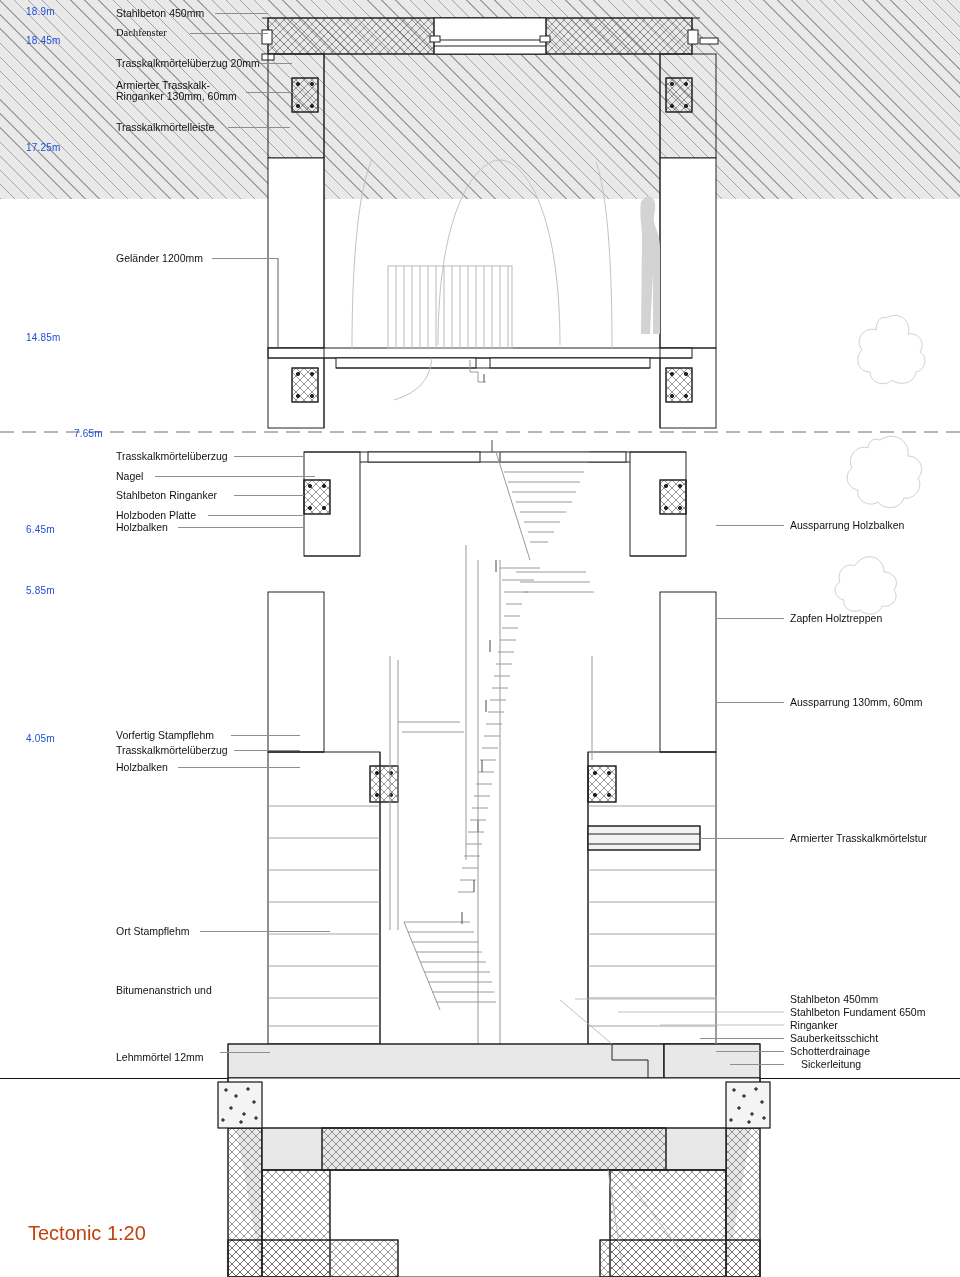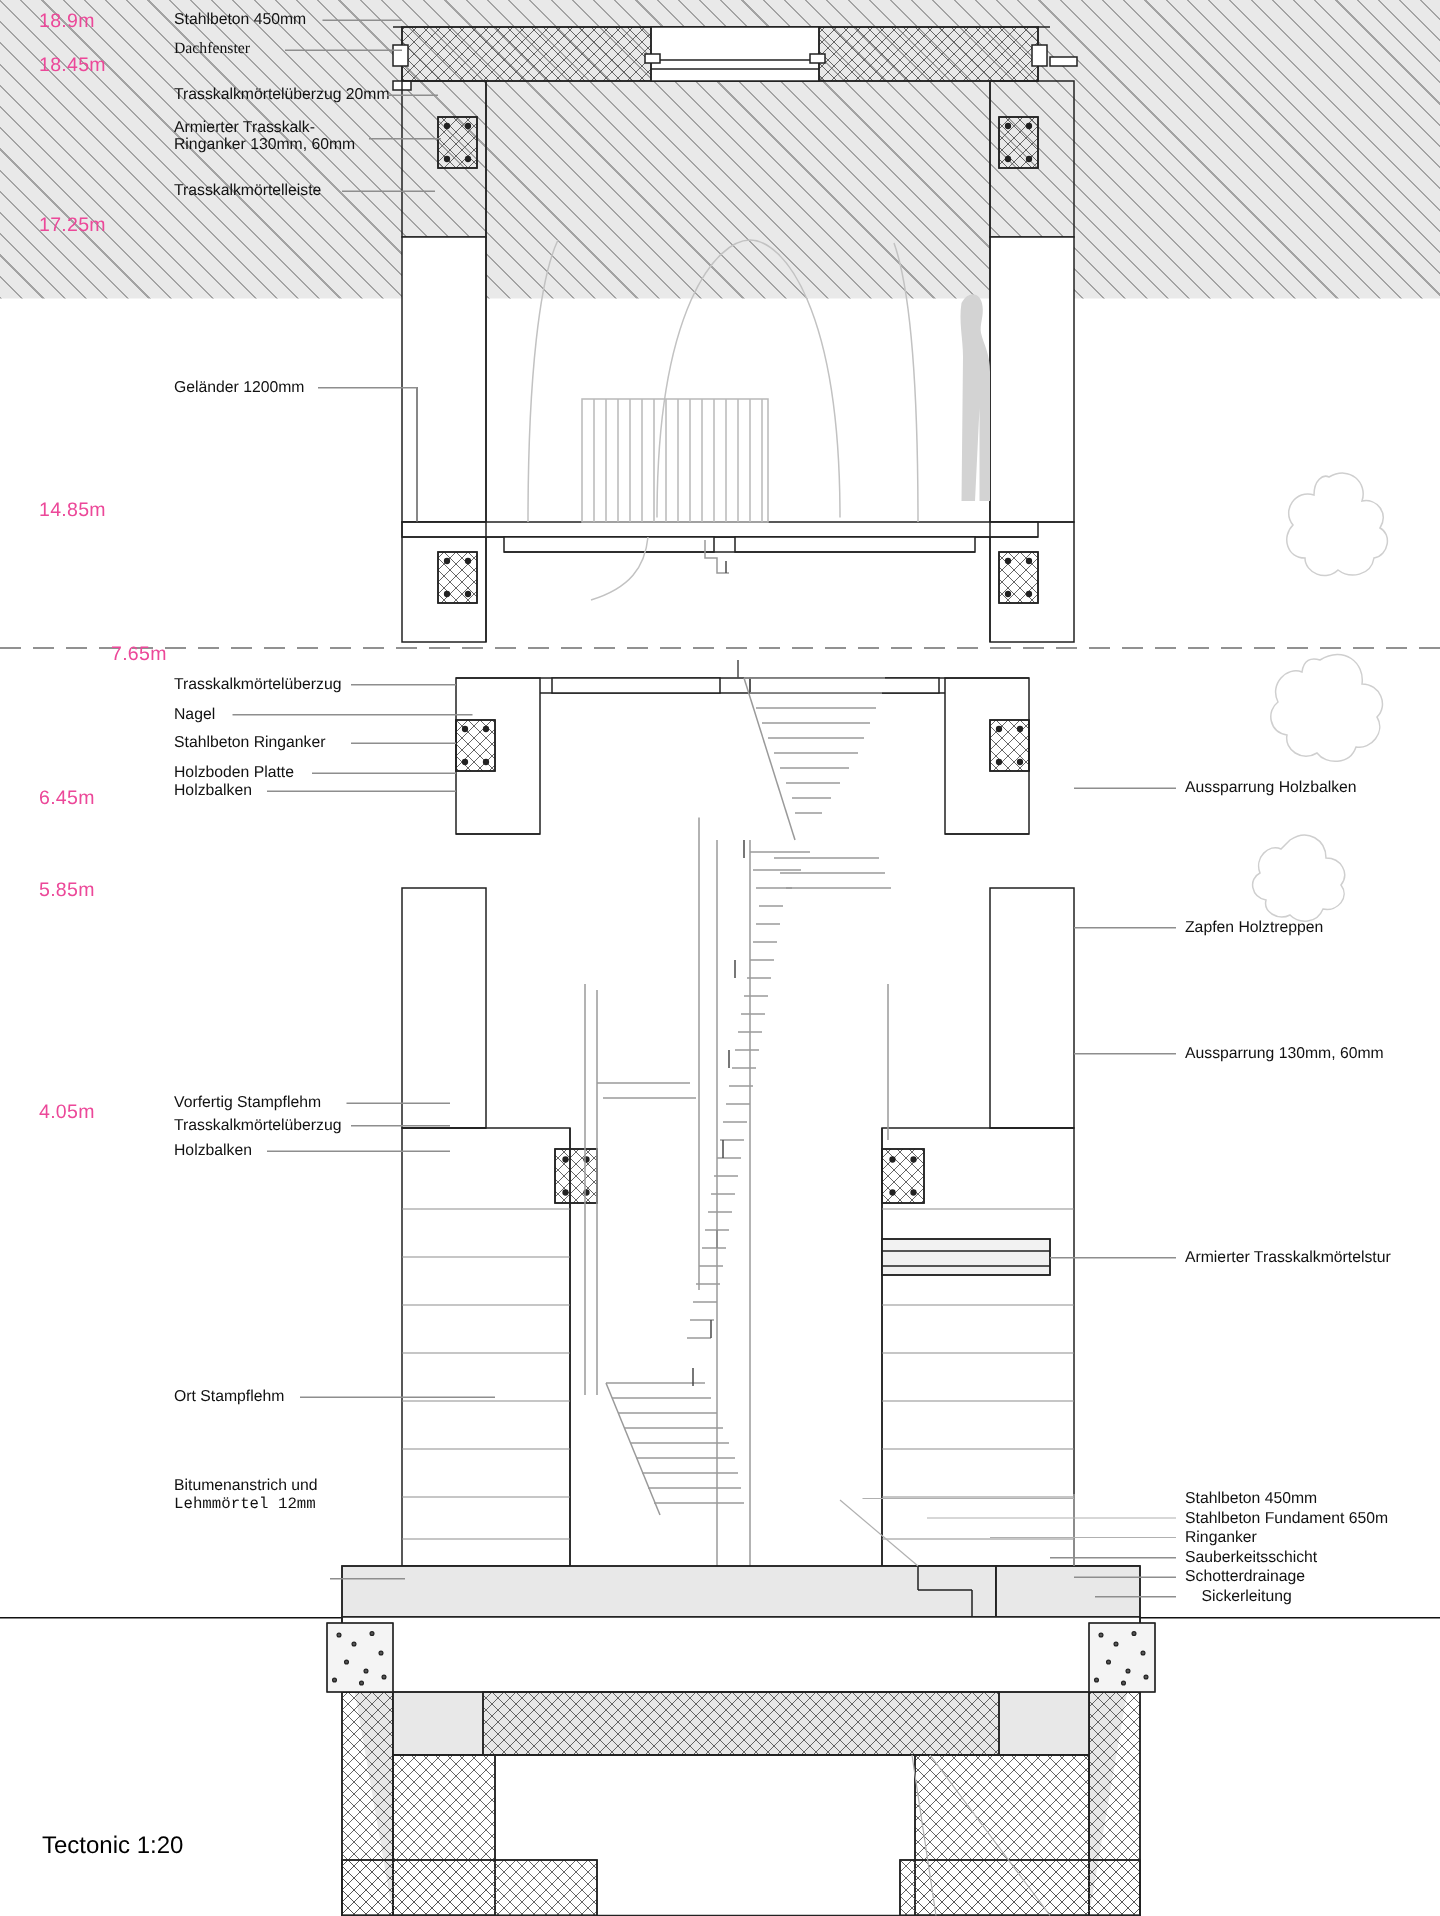--- a/index.html
+++ b/index.html
@@ -1,23 +1,23 @@
 <!DOCTYPE html>
 <html><head>
 <meta charset="utf-8">
 <style>
   html,body{margin:0;padding:0;background:#ffffff;}
   body{width:960px;height:1277px;position:relative;overflow:hidden;
        font-family:"Liberation Sans", sans-serif;color:#1a1a1a;}
   .stage{position:absolute;inset:0;}
 
   
-  .lvl{position:absolute;font-size:13px;letter-spacing:.2px;color:#ec4899;white-space:nowrap;}
+  .lvl{position:absolute;font-size:10px;letter-spacing:.2px;color:#1d4ed8;white-space:nowrap;}
   .lbl{position:absolute;font-size:10.5px;line-height:12.5px;color:#111;white-space:nowrap;}
-  .title{position:absolute;left:28px;top:1222px;font-size:16px;color:#000000;}
+  .title{position:absolute;left:28px;top:1222px;font-size:20px;color:#c2410c;}
 
   
   .ln{position:absolute;background:#111;}
   .hl{height:1px;}
 
   
   .lead{position:absolute;height:1px;background:#8e8e8e;}
   .soil{
     background-color:#e9e9e9;
     background-image:repeating-linear-gradient(45deg, rgba(0,0,0,.30) 0 1px, rgba(0,0,0,0) 1px 10px);
@@ -412,21 +412,21 @@
   <div class="lbl" style="left:116px;top:744px;">Trasskalkmörtelüberzug</div>
   <div class="lead" style="left:234px;top:750px;width:66px;"></div>
 
   <div class="lbl" style="left:116px;top:761px;">Holzbalken</div>
   <div class="lead" style="left:178px;top:767px;width:122px;"></div>
 
   <div class="lbl" style="left:116px;top:925px;">Ort Stampflehm</div>
   <div class="lead" style="left:200px;top:931px;width:130px;"></div>
 
   <div class="lbl" style="left:116px;top:984px;">Bitumenanstrich und</div>
-  <div class="lbl" style="left:116px;top:997px;font-family:Liberation Mono, monospace;">Lehmmörtel 12mm</div>
+  <div class="lbl" style="left:116px;top:1051px;">Lehmmörtel 12mm</div>
   <div class="lead" style="left:220px;top:1052px;width:50px;"></div>
 
   <div class="lbl" style="left:790px;top:519px;">Aussparrung Holzbalken</div>
   <div class="lead" style="left:716px;top:525px;width:68px;"></div>
 
   <div class="lbl" style="left:790px;top:612px;">Zapfen Holztreppen</div>
   <div class="lead" style="left:716px;top:618px;width:68px;"></div>
 
   <div class="lbl" style="left:790px;top:696px;">Aussparrung 130mm, 60mm</div>
   <div class="lead" style="left:716px;top:702px;width:68px;"></div>

